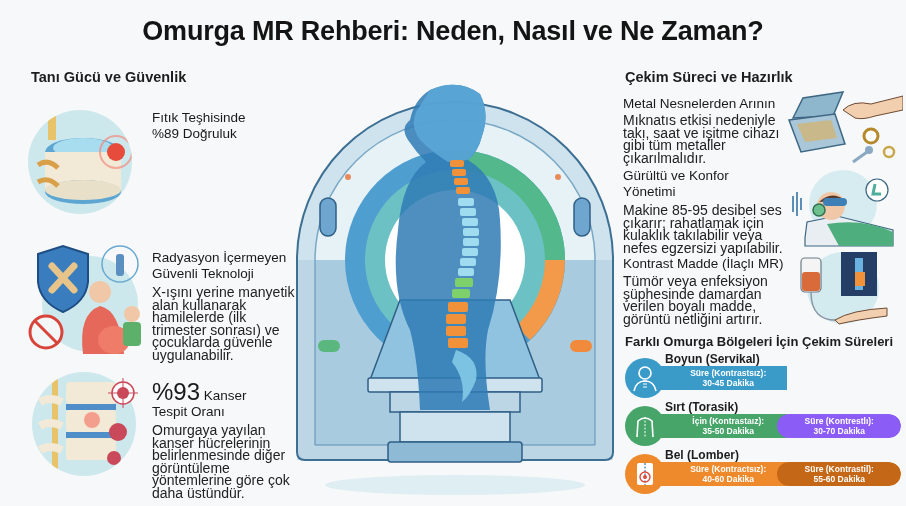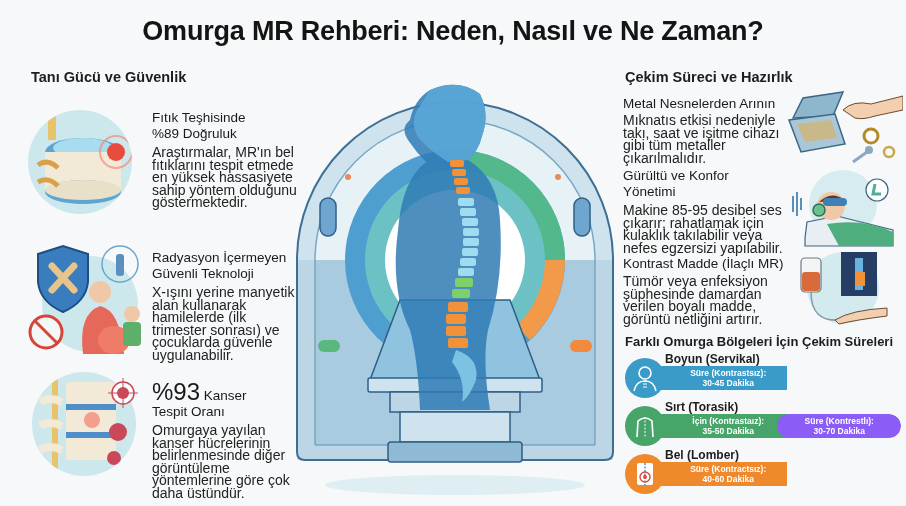--- a/index.html
+++ b/index.html
@@ -55,21 +55,20 @@
     <ellipse cx="55" cy="82" rx="38" ry="12" fill="#5ea6d2"></ellipse>
     <ellipse cx="55" cy="80" rx="38" ry="10" fill="#e8e0c8"></ellipse>
     <path d="M10 55 Q20 48 30 58" stroke="#d9a04a" stroke-width="5" fill="none"></path>
     <path d="M10 72 Q20 66 30 76" stroke="#d9a04a" stroke-width="5" fill="none"></path>
     <circle cx="88" cy="42" r="9" fill="#e74b3c"></circle>
     <circle cx="88" cy="42" r="16" fill="none" stroke="#f28a7e" stroke-width="2" opacity="0.7"></circle>
   </svg>
 </div>
 <div class="feature" style="left:152px; top:110px; width:145px;">
   <h3><span>Fıtık Teşhisinde</span><br><span>%89 Doğruluk</span></h3>
-  <p>Araştırmalar, MR'ın bel fıtıklarını tespit etmede en yüksek hassasiyete sahip yöntem olduğunu göstermektedir.</p>
 </div>
 
 <div style="position:absolute; left:28px; top:244px; width:125px; height:110px;">
   <svg width="125" height="110" viewBox="0 0 125 110">
     <circle cx="62" cy="60" r="48" fill="#cde8ec"></circle>
     <path d="M10 10 L35 2 L60 10 L60 38 Q58 58 35 68 Q12 58 10 38 Z" fill="#3a7dbf" stroke="#1d4d82" stroke-width="2"></path>
     <path d="M24 22 L46 46 M46 22 L24 46" stroke="#e6c48a" stroke-width="7" stroke-linecap="round"></path>
     <circle cx="18" cy="88" r="16" fill="#f4f7f8" stroke="#d8443a" stroke-width="3"></circle>
     <line x1="6" y1="76" x2="30" y2="100" stroke="#d8443a" stroke-width="3"></line>
     <circle cx="92" cy="20" r="18" fill="none" stroke="#6aa9cf" stroke-width="1.5"></circle>
@@ -263,20 +262,24 @@
   </div>
 </div>
 
 <div class="duration-row" style="top:448px;">
   <div class="label">Bel (Lomber)</div>
   <div class="bar">
     <div class="seg seg1" style="background:#ee8a2c; padding-left:26px;">
       <span>Süre (Kontractsız):</span>
       <span>40-60 Dakika</span>
     </div>
+    <div class="seg seg2" style="background:#c46716;">
+      <span>Süre (Kontrastil):</span>
+      <span>55-60 Dakika</span>
+    </div>
   </div>
   <div class="region-icon" style="background:#ee8a2c;">
     <svg width="30" height="30" viewBox="0 0 30 30">
       <rect x="7" y="4" width="16" height="22" rx="2" fill="#fff"></rect>
       <path d="M15 4 L15 26" stroke="#5b8fb7" stroke-width="1.5" stroke-dasharray="2 1.5"></path>
       <circle cx="15" cy="18" r="5" fill="none" stroke="#e0483a" stroke-width="1.4"></circle>
       <circle cx="15" cy="18" r="2" fill="#e0483a"></circle>
     </svg>
   </div>
 </div>

